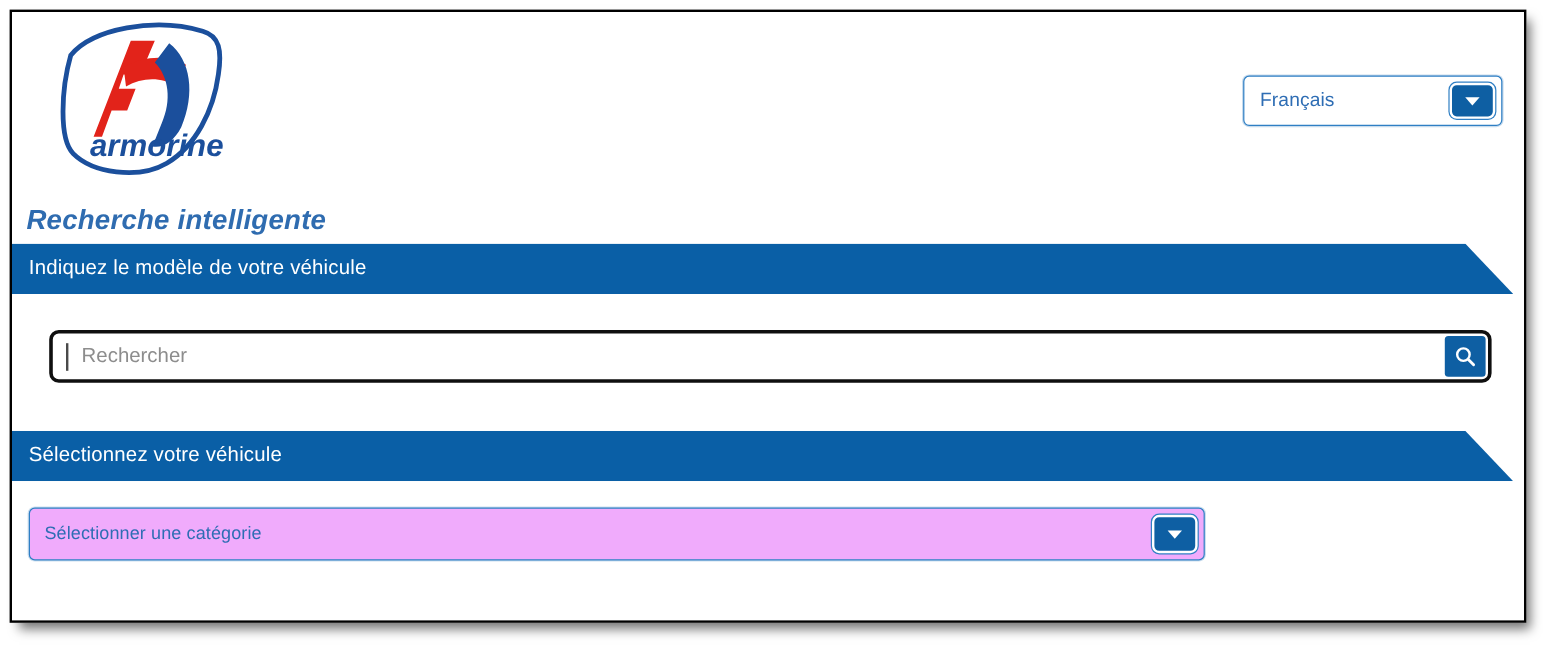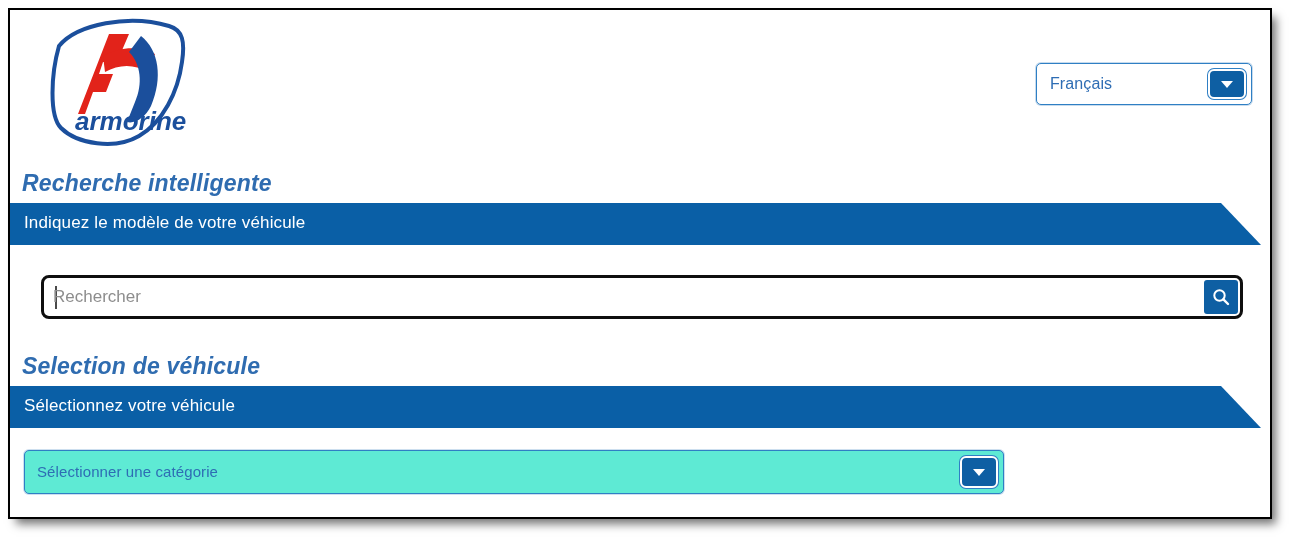--- a/index.html
+++ b/index.html
@@ -136,21 +136,21 @@
     border-radius: 8px;
   }
   #search-input {
     position: absolute;
     left: 0; top: 0;
     width: 1160px;
     height: 38px;
     border: 0;
     outline: none;
     background: transparent;
-    padding: 0 10px 0 9px;
+    padding: 0 10px 0 24px;
     font-family: "Liberation Sans", sans-serif;
     font-size: 17px;
     color: #111111;
   }
   #search-input::placeholder { color: #8d8d8d; opacity: 1; }
   #search-caret {
     position: absolute;
     left: 11px;
     top: 8px;
     width: 2px;
@@ -175,21 +175,21 @@
   #search-go svg { display: block; }
 
   
   #cat-block { position: relative; margin-top: 22px; height: 50px; }
   #cat-select {
     position: absolute;
     left: 14px;
     top: 0;
     width: 980px;
     height: 44px;
-    background: #5eead4;
+    background: #f0abfc;
     border: 1px solid #2f7fc4;
     border-radius: 5px;
     box-shadow: 0 0 0 1px rgba(130,175,215,0.40);
   }
   #cat-value {
     position: absolute;
     left: 12px;
     top: 12px;
     font-size: 15px;
     color: #2e6db4;
@@ -255,21 +255,20 @@
         <svg width="20" height="20" viewBox="0 0 20 20" aria-hidden="true">
           <circle cx="8.5" cy="8.5" r="5.2" fill="none" stroke="#ffffff" stroke-width="2"></circle>
           <line x1="12.4" y1="12.4" x2="17" y2="17" stroke="#ffffff" stroke-width="2.4" stroke-linecap="round"></line>
         </svg>
       </button>
     </div>
   </div>
 
   <div class="spacer-lg"></div>
 
-  <h2 class="section-title">Selection de véhicule</h2>
 
   <div class="banner-wrap">
     <div class="banner"></div>
     <span class="banner-text">Sélectionnez votre véhicule</span>
   </div>
 
   <div id="cat-block">
     <div id="cat-select">
       <span id="cat-value">Sélectionner une catégorie</span>
       <span id="cat-caret" class="caret-btn">

